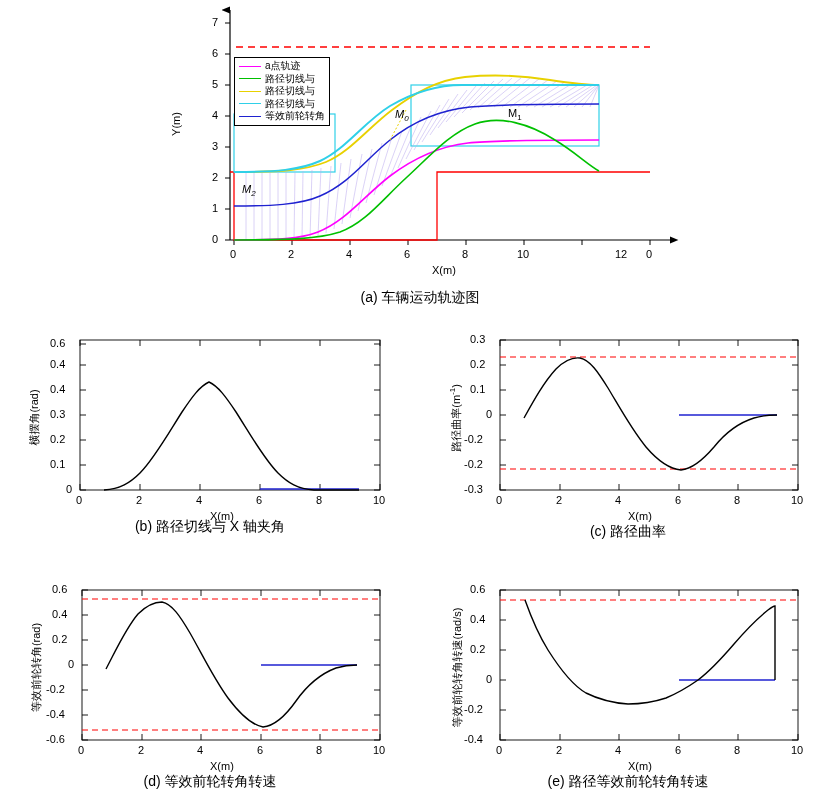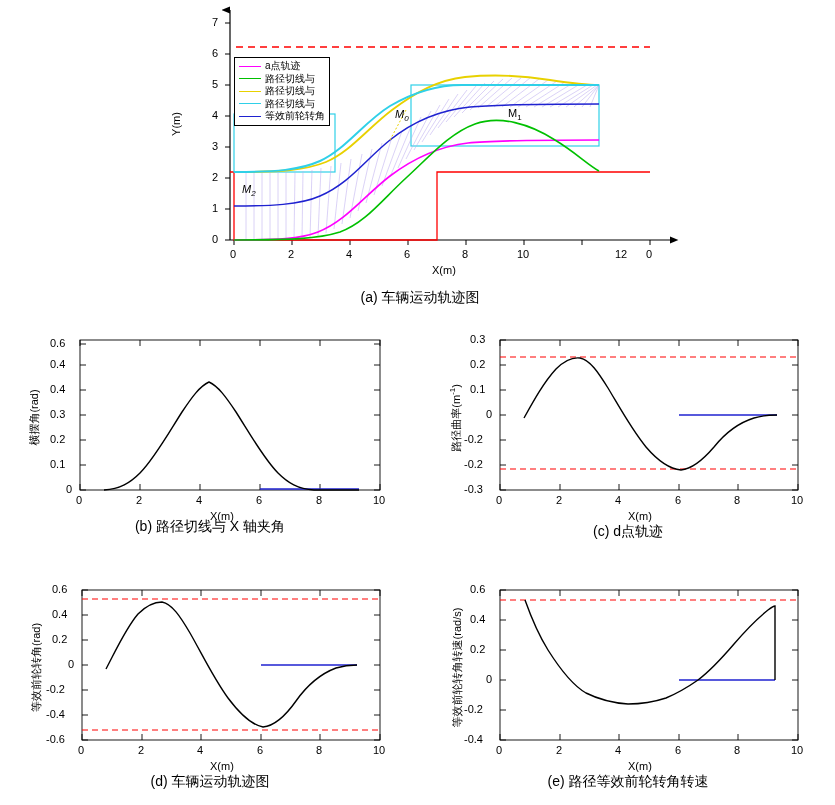--- a/index.html
+++ b/index.html
@@ -322,21 +322,21 @@
   <div class="tick" style="left:237px;top:164px;">6</div>
   <div class="tick" style="left:296px;top:164px;">8</div>
   <div class="tick" style="left:353px;top:164px;">10</div>
 
   <div class="axis-label" style="position:absolute;left:190px;top:180px;">X(m)</div>
   <div class="ylabel" style="left:-16px;top:80px;transform:rotate(-90deg);">
     <span>路径曲率(m</span><span style="font-size:8px;vertical-align:super;">-1</span><span>)</span>
   </div>
 </div>
 
-<div class="caption" style="left:478px;top:523px;width:300px;"><span>(c) d点轨迹</span></div>
+<div class="caption" style="left:478px;top:523px;width:300px;"><span>(c) 路径曲率</span></div>
 
 <div class="fig" style="left:20px;top:580px;width:380px;height:190px;">
   <svg width="380" height="190" viewBox="0 0 380 190">
     <rect x="62" y="10" width="298" height="150" fill="none" stroke="#000" stroke-width="0.9"></rect>
     <g stroke="#000" stroke-width="0.9">
       <line x1="62" y1="160" x2="68" y2="160"></line>
         <line x1="62" y1="135" x2="68" y2="135"></line>
       <line x1="62" y1="110" x2="68" y2="110"></line>
         <line x1="62" y1="85" x2="68" y2="85"></line>
       <line x1="62" y1="60" x2="68" y2="60"></line>
@@ -383,21 +383,21 @@
   <div class="tick" style="left:118px;top:164px;">2</div>
   <div class="tick" style="left:177px;top:164px;">4</div>
   <div class="tick" style="left:237px;top:164px;">6</div>
   <div class="tick" style="left:296px;top:164px;">8</div>
   <div class="tick" style="left:353px;top:164px;">10</div>
 
   <div class="axis-label" style="position:absolute;left:190px;top:180px;">X(m)</div>
   <div class="ylabel" style="left:-28px;top:80px;transform:rotate(-90deg);">等效前轮转角(rad)</div>
 </div>
 
-<div class="caption" style="left:60px;top:773px;width:300px;"><span>(d) 车辆运动轨迹图</span></div>
+<div class="caption" style="left:60px;top:773px;width:300px;"><span>(d) 等效前轮转角转速</span></div>
 
 <div class="fig" style="left:438px;top:580px;width:380px;height:190px;">
   <svg width="380" height="190" viewBox="0 0 380 190">
     <rect x="62" y="10" width="298" height="150" fill="none" stroke="#000" stroke-width="0.9"></rect>
     <g stroke="#000" stroke-width="0.9">
       <line x1="62" y1="160" x2="68" y2="160"></line>
         <line x1="62" y1="130" x2="68" y2="130"></line>
       <line x1="62" y1="100" x2="68" y2="100"></line>
         <line x1="62" y1="70" x2="68" y2="70"></line>
       <line x1="62" y1="40" x2="68" y2="40"></line>

